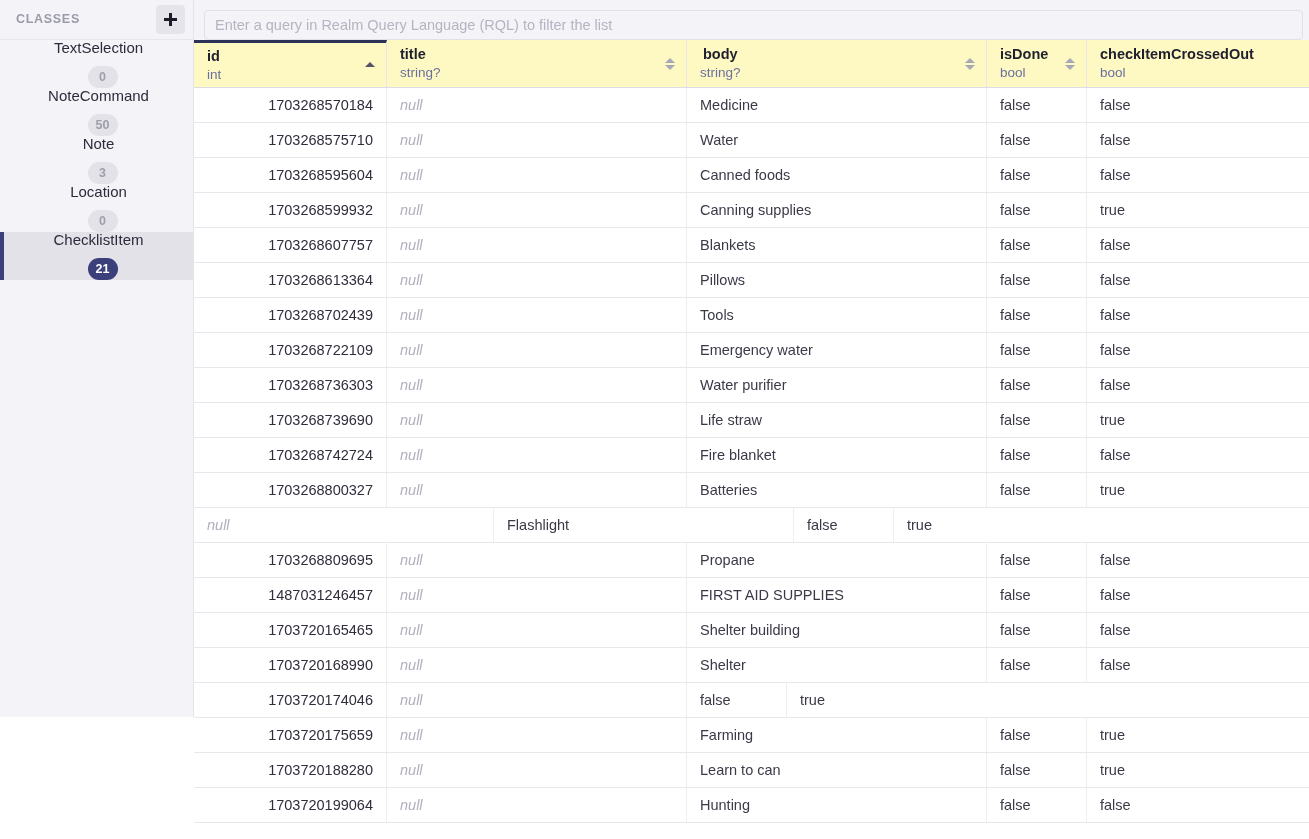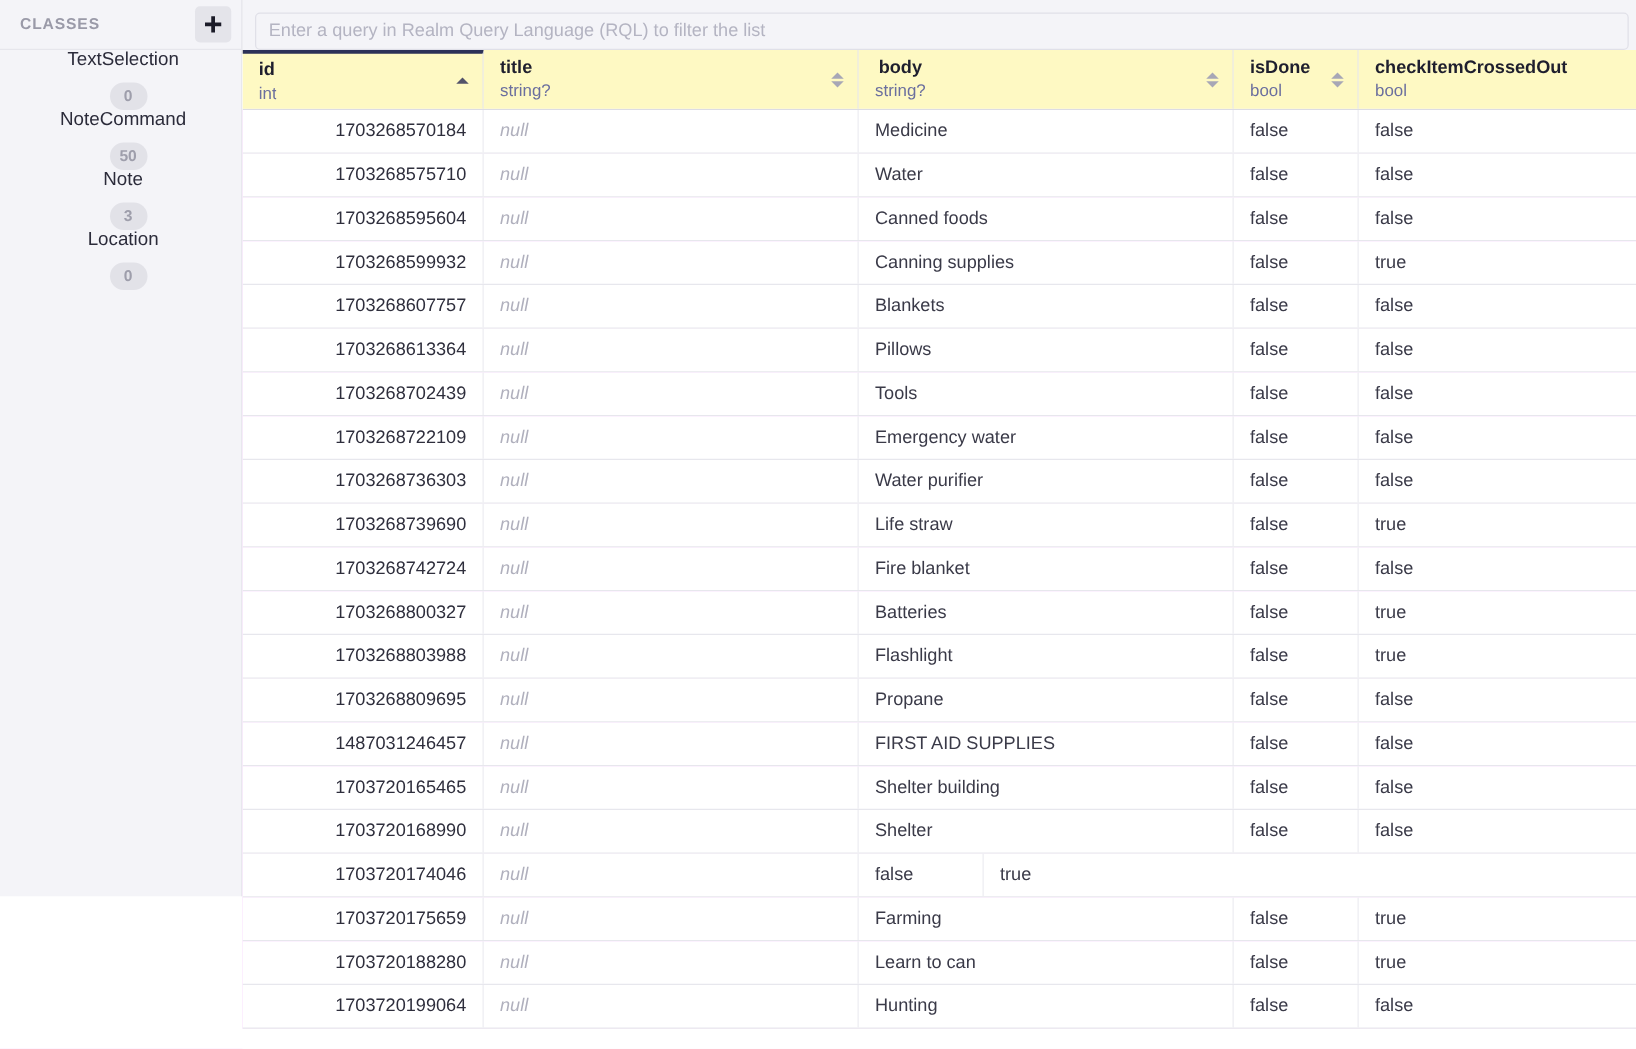--- a/index.html
+++ b/index.html
@@ -288,20 +288,24 @@
           <span class="class-count">50</span>
         </li>
         <li class="class-item">
           <span class="class-name">Note</span>
           <span class="class-count">3</span>
         </li>
         <li class="class-item">
           <span class="class-name">Location</span>
           <span class="class-count">0</span>
         </li>
+        <li class="class-item selected">
+          <span class="class-name">ChecklistItem</span>
+          <span class="class-count">21</span>
+        </li>
       </ul>
   </aside>
 
   <section class="main">
 
     <div class="query-bar">
       <input class="query-input" type="text" placeholder="Enter a query in Realm Query Language (RQL) to filter the list" style="">
     </div>
 
     <div class="table-wrap">
@@ -431,21 +435,20 @@
             <div class="cell c-cross">false</div>
           </div>
           <div class="row">
             <div class="cell c-id num">1703268800327</div>
             <div class="cell c-title null-val">null</div>
             <div class="cell c-body">Batteries</div>
             <div class="cell c-done">false</div>
             <div class="cell c-cross">true</div>
           </div>
           <div class="row">
-            <div class="cell c-id num">1703268803988</div>
             <div class="cell c-title null-val">null</div>
             <div class="cell c-body">Flashlight</div>
             <div class="cell c-done">false</div>
             <div class="cell c-cross">true</div>
           </div>
           <div class="row">
             <div class="cell c-id num">1703268809695</div>
             <div class="cell c-title null-val">null</div>
             <div class="cell c-body">Propane</div>
             <div class="cell c-done">false</div>

